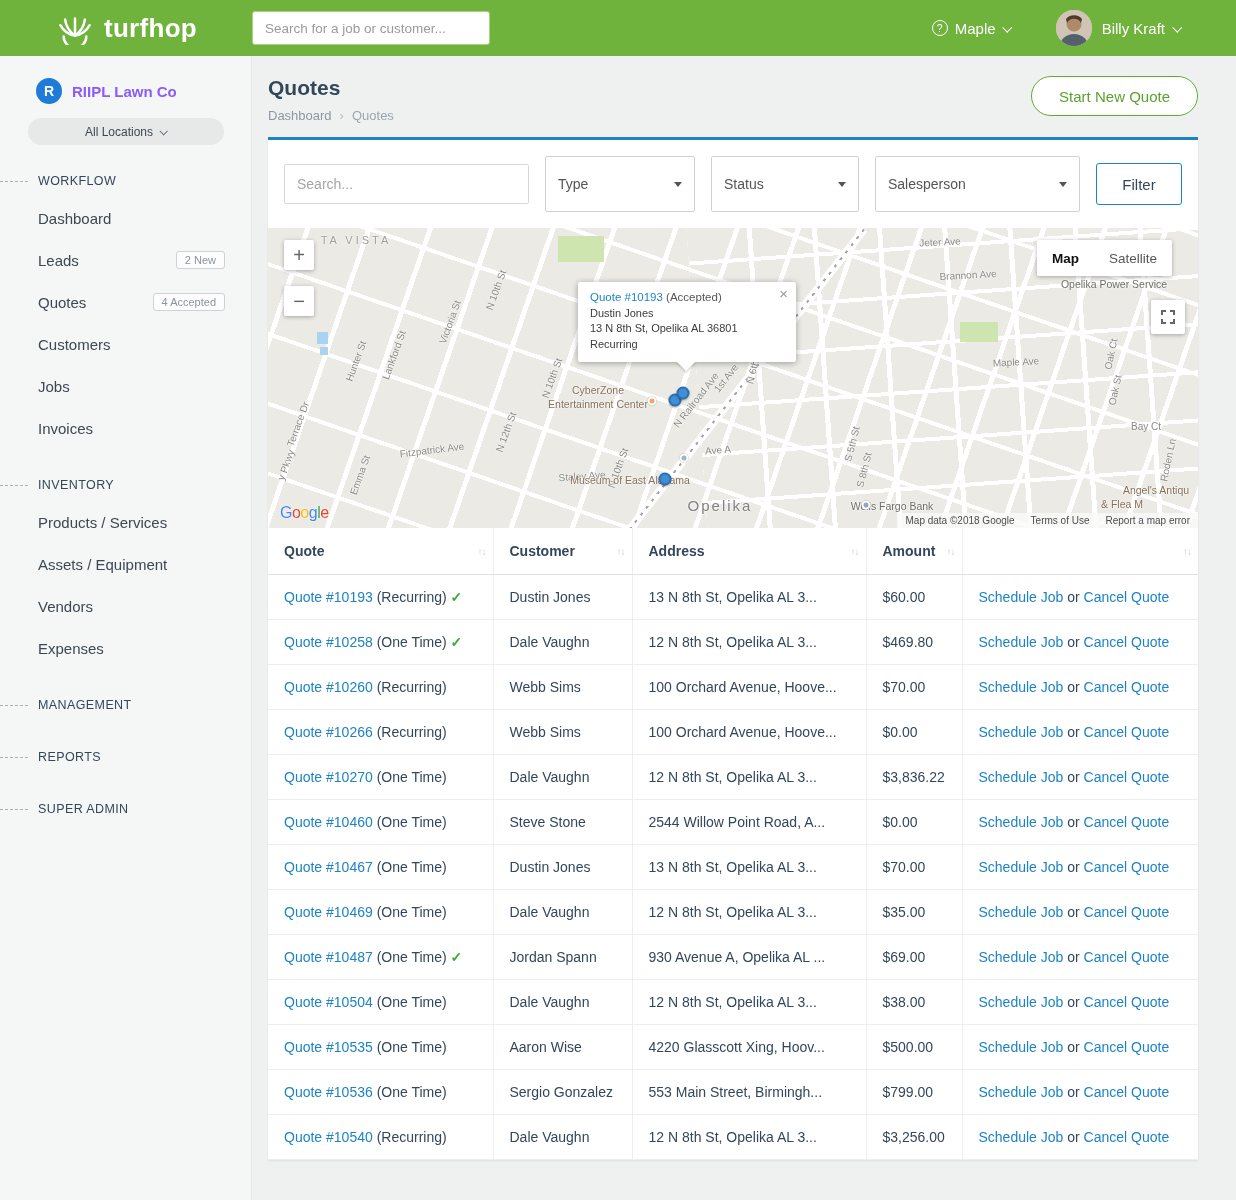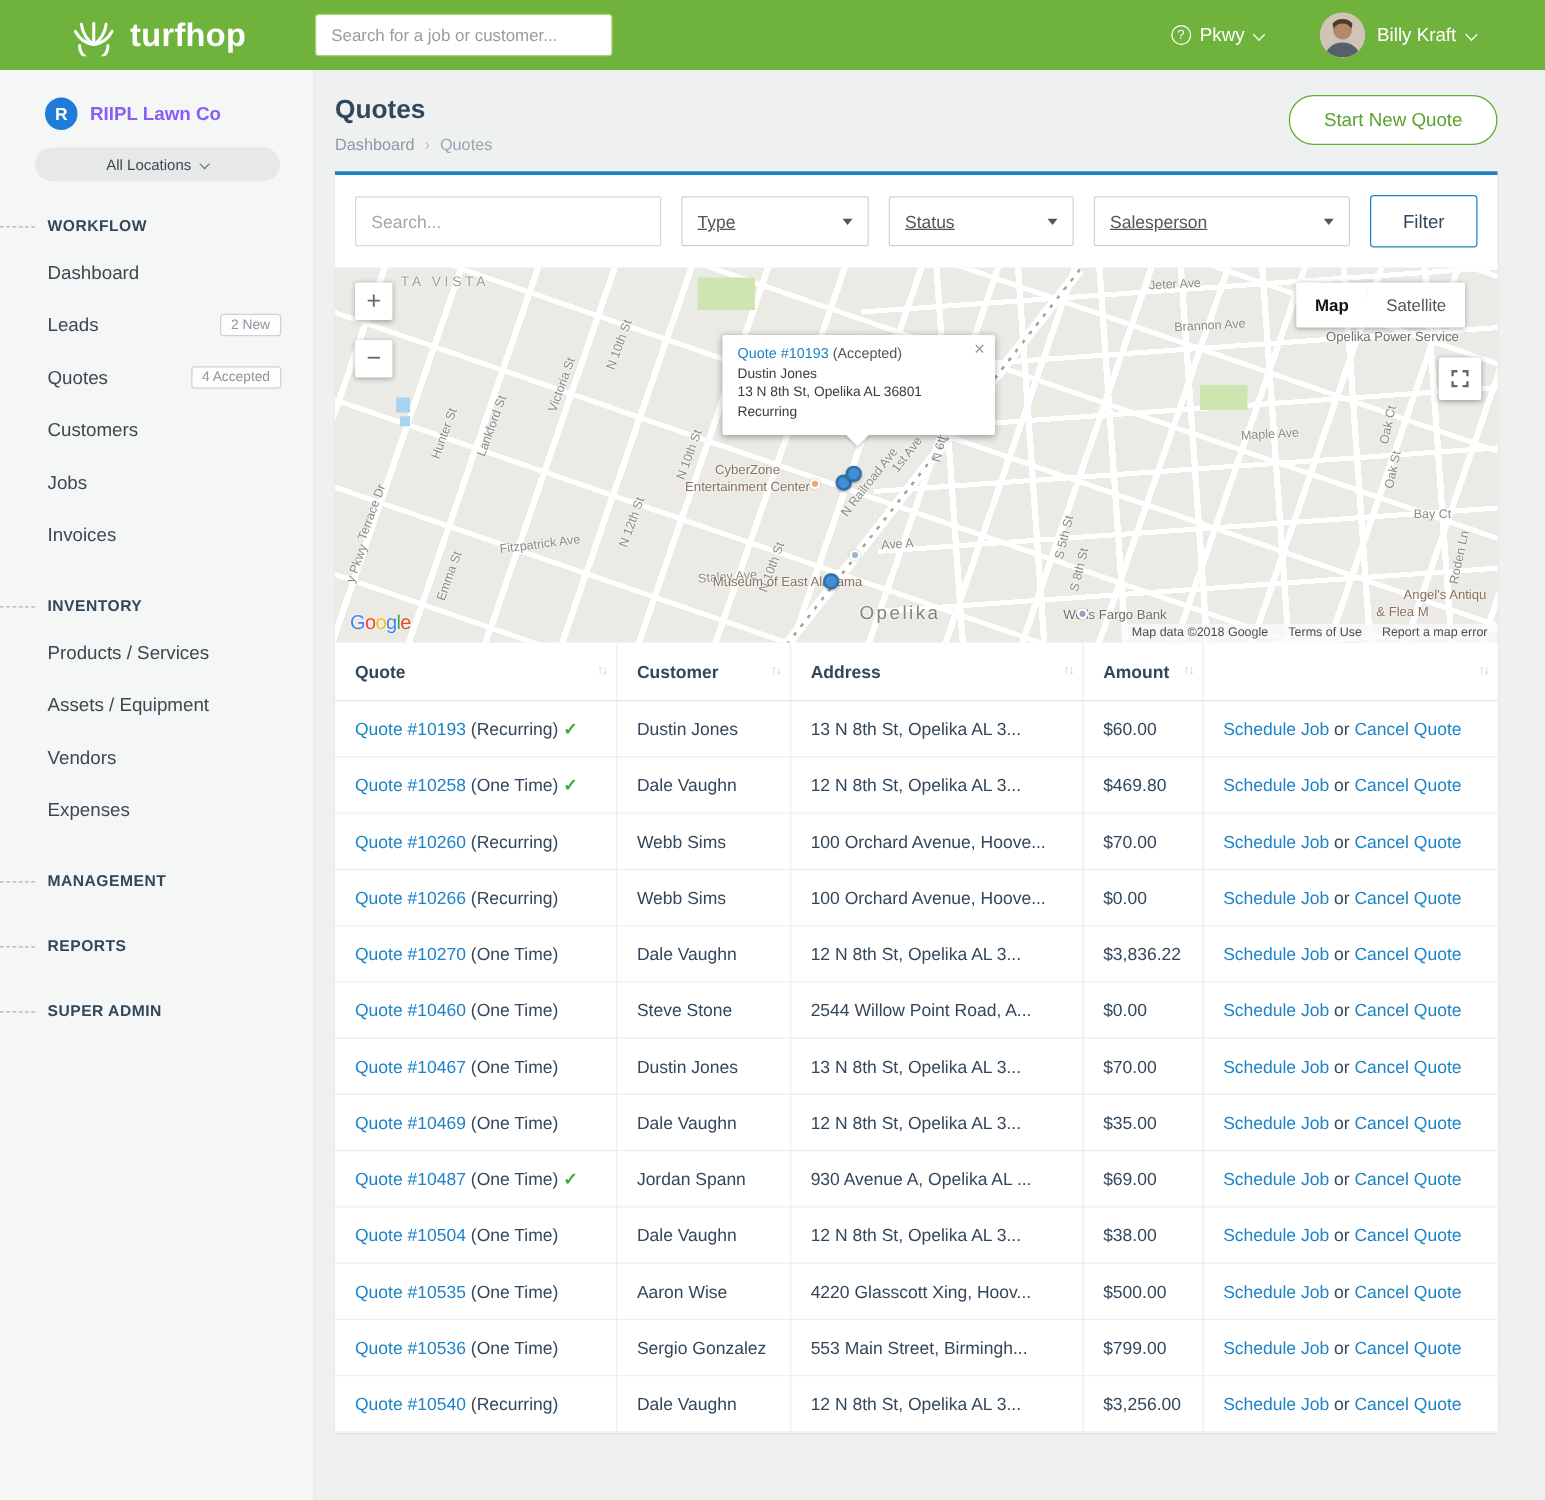--- a/index.html
+++ b/index.html
@@ -24,40 +24,40 @@
   .app { display:flex; height:1144px; }
   .sidebar { width:252px; background:#f5f6f6; border-right:1px solid #e7e9e9; flex-shrink:0; }
   .main { flex:1; overflow:hidden; }
 
   
   .company { display:flex; align-items:center; gap:10px; padding:22px 16px 12px 36px; }
   .company-logo { width:26px; height:26px; border-radius:50%; background:#1e7bd7; color:#fff; font-weight:bold; font-size:14px; display:inline-flex; align-items:center; justify-content:center; flex-shrink:0; }
   .company-name { font-size:15px; font-weight:bold; color:#8b5cf6; }
   .loc-pill { width:196px; height:27px; margin:2px auto 14px; background:#e7e9e9; border-radius:14px; display:flex; align-items:center; justify-content:center; gap:7px; font-size:12px; color:#3d4852; cursor:pointer; }
   .loc-pill .chev { color:#6b7782; width:6px; height:6px; }
-  .nav-section { position:relative; display:flex; align-items:center; padding:0 26px 0 38px; height:32px; margin-top:20px; font-size:12.5px; font-weight:bold; letter-spacing:.4px; color:#33475b; cursor:pointer; }
+  .nav-section { position:relative; display:flex; align-items:center; padding:0 26px 0 38px; height:32px; margin-top:20px; font-size:12.5px; font-weight:normal; letter-spacing:.4px; color:#33475b; cursor:pointer; }
   .nav-dash { position:absolute; left:0; top:50%; width:28px; border-top:1px dashed #a8b2ba; }
   .nav-item { display:flex; align-items:center; padding:0 26px 0 38px; height:42px; font-size:15px; color:#3d4852; cursor:pointer; }
   .nav-badge { margin-left:auto; border:1px solid #cdd2d6; background:#fdfdfd; color:#8b959d; border-radius:3px; font-size:11px; padding:2px 8px; }
 
   
   .page-head { display:flex; align-items:flex-start; padding:20px 38px 0 16px; }
   .page-title { font-size:21px; font-weight:bold; color:#33475b; }
   .breadcrumb { margin-top:8px; font-size:13px; color:#8b99a6; display:flex; align-items:center; gap:8px; }
   .breadcrumb a { color:#8b99a6; }
   .bc-sep { color:#b7c1ca; font-size:13px; }
   .bc-cur { color:#9aa6b1; }
   .btn-new-quote { margin-left:auto; height:40px; padding:0 27px; border-radius:20px; border:1px solid #61ab33; color:#5aa32e; background:#fff; font-size:15px; font-family:inherit; cursor:pointer; }
 
   
   .card { margin:14px 38px 0 16px; background:#fff; border-top:3px solid #1d83c6; box-shadow:0 1px 2px rgba(0,0,0,.08); }
   .filter-row { display:flex; align-items:center; gap:16px; padding:16px; }
   .filter-search { width:245px; height:40px; border:1px solid #d6d9db; border-radius:2px; padding:0 12px; font-size:14px; color:#555; outline:none; }
   .filter-search::placeholder { color:#a5a5a5; }
-  .fselect { height:40px; border:1px solid #cfd3d6; border-radius:2px; display:flex; align-items:center; justify-content:space-between; padding:0 12px; font-size:14px; color:#555; cursor:pointer; background:#fff;text-decoration:underline; }
+  .fselect { height:56px; border:1px solid #cfd3d6; border-radius:2px; display:flex; align-items:center; justify-content:space-between; padding:0 12px; font-size:14px; color:#555; cursor:pointer; background:#fff; }
   .fselect.w-type { width:150px; }
   .fselect.w-status { width:148px; }
   .fselect.w-sales { width:205px; }
   .caret { width:0; height:0; border-left:4px solid transparent; border-right:4px solid transparent; border-top:5px solid #555; }
   .btn-filter { margin-left:auto; width:86px; height:42px; border:1px solid #1d83c6; border-radius:3px; background:#fff; color:#33475b; font-size:15px; font-family:inherit; cursor:pointer; }
 
   
   .map { position:relative; height:300px; background:#ebeae5; overflow:hidden; cursor:grab; }
   .map-grid-a { position:absolute; left:-220px; top:-260px; width:1200px; height:820px; transform:rotate(19deg);
     background:
@@ -126,21 +126,21 @@
         <path d="M21 26 C13.5 25 8.5 20.5 5.5 15"></path>
         <path d="M21 26 C28.5 25 33.5 20.5 36.5 15"></path>
       </g>
     </svg>
     <span class="brand-text">turfhop</span>
   </div>
   <input class="topbar-search" type="text" placeholder="Search for a job or customer..." style="">
   <div class="topbar-right">
     <div class="help-wrap">
       <span class="help-icon">?</span>
-      <span>Pkwy</span>
+      <span>Maple</span>
       <span class="chev"></span>
     </div>
     <span class="avatar">
       <svg viewBox="0 0 36 36" width="36" height="36">
         <rect width="36" height="36" fill="#cfc4b6"></rect>
         <circle cx="18" cy="14" r="7.5" fill="#b08968"></circle>
         <path d="M10 9 a9 7 0 0 1 16 0 l-1 4 a8 8 0 0 0-14 0 z" fill="#4e3b2a"></path>
         <path d="M4 36 a14 12 0 0 1 28 0 z" fill="#54616c"></path>
       </svg>
     </span>

